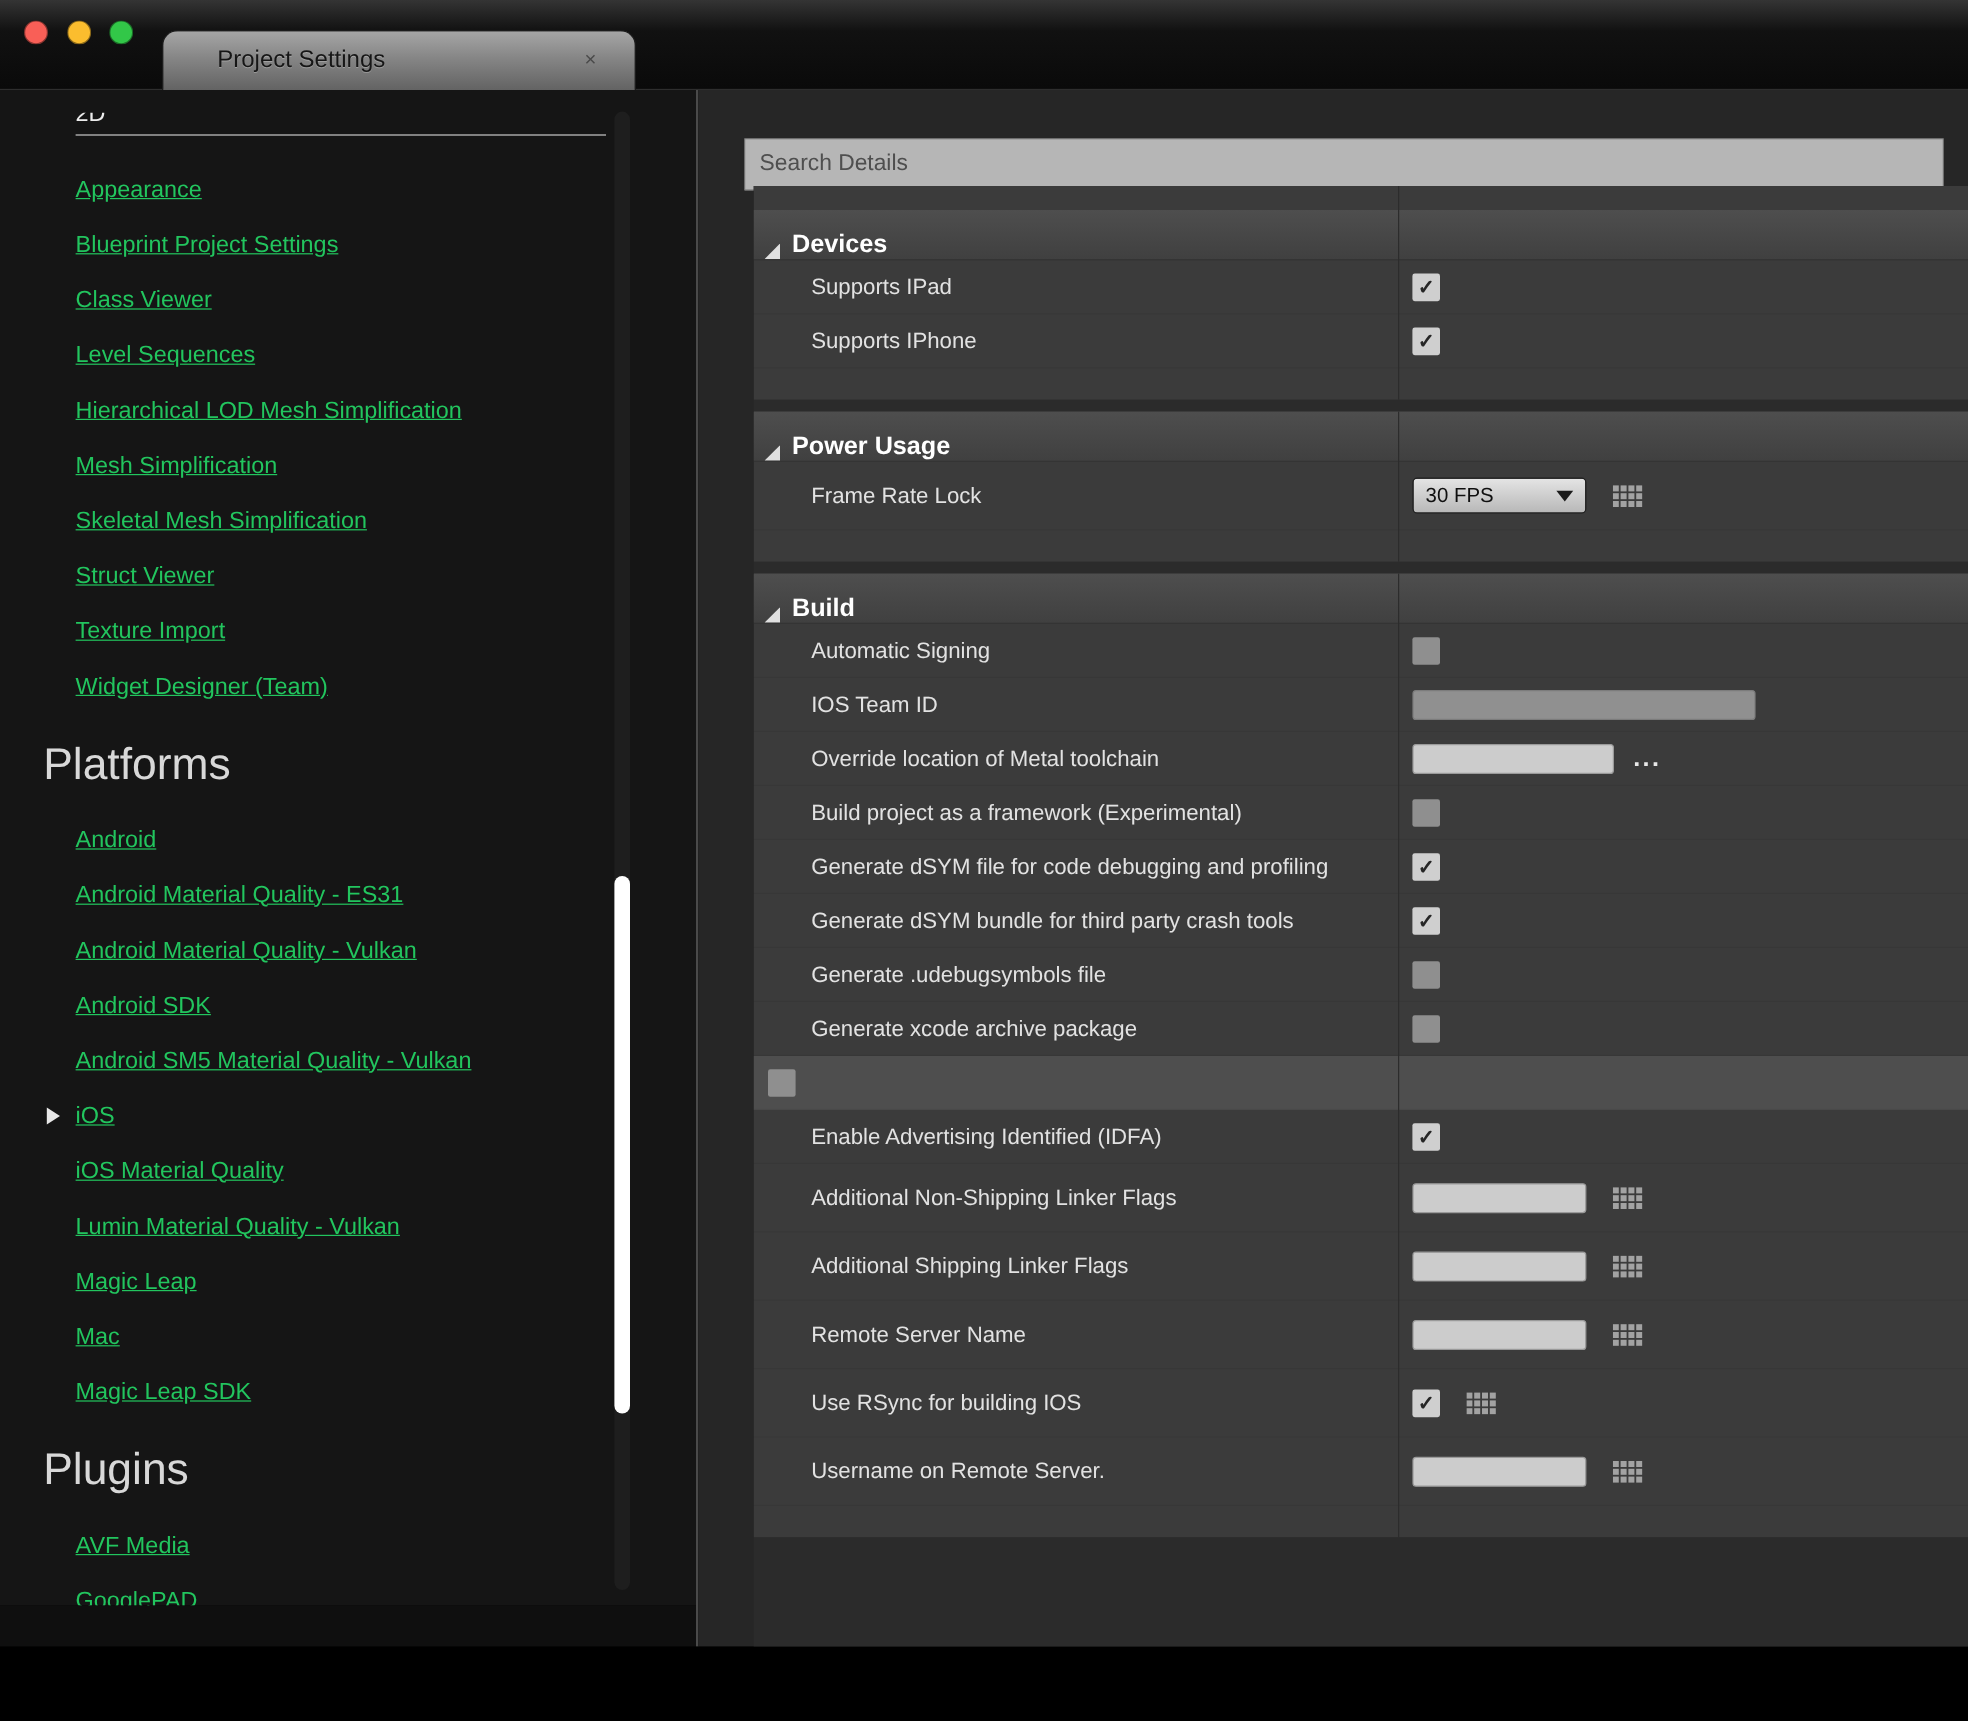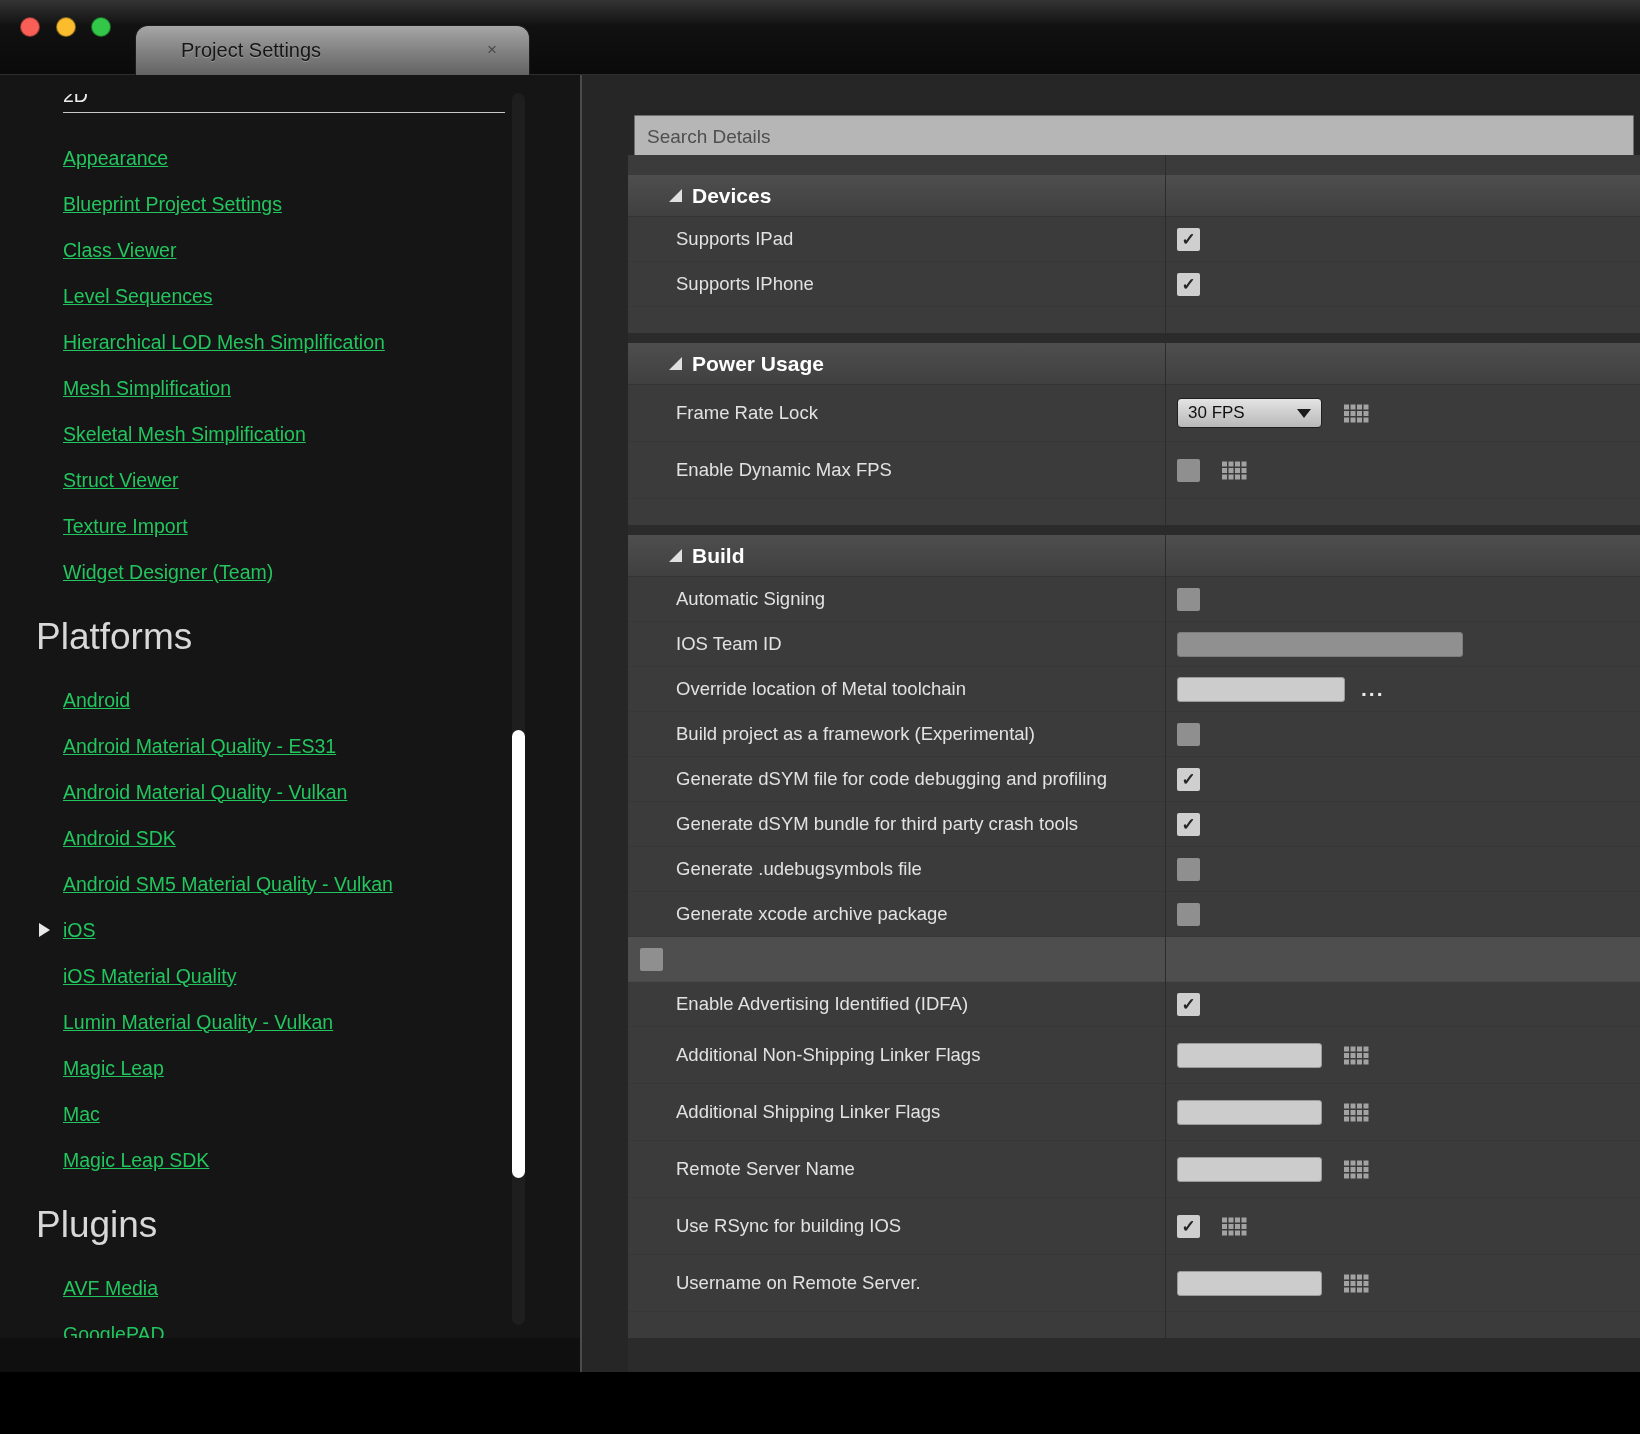--- a/index.html
+++ b/index.html
@@ -45,33 +45,33 @@
   .side-heading { margin-top:10px; height:64px; display:flex; align-items:center;
                   font-size:37px; color:#d8d8d8; }
 
   .sb-track { position:absolute; left:512px; top:18px; width:13px; height:1232px;
               background:#1e1e1e; border-radius:7px; }
   .sb-thumb { position:absolute; left:512px; top:655px; width:13px; height:448px;
               background:#fff; border-radius:7px; }
 
   
   .main { position:absolute; left:582px; top:75px; width:1058px; height:1297px; background:#262626; }
-  .search { position:absolute; left:52px; top:40px; width:1000px; height:44px;
+  .search { position:absolute; left:38px; top:40px; width:1000px; height:44px;
             background:#b6b6b6; border:1px solid #6e6e6e; border-radius:1px;
             font-size:19px; color:#333; padding:12px 12px; outline:none;
             font-family:"Liberation Sans", sans-serif; }
   .search::placeholder { color:#4f4f4f; opacity:1; }
 
   .details { position:absolute; left:46px; top:80px; width:1012px; height:1217px;
              background:#2b2b2b; overflow:hidden; }
   .top-strip { position:relative; height:20px; background:#3b3b3b; }
   .section { position:relative; background:#3b3b3b; padding-bottom:26px; margin-bottom:10px; }
   .vdiv { position:absolute; left:537px; top:0; bottom:0; width:1px; background:#2c2c2c; z-index:2; }
 
-  .section-header { position:relative; height:42px; display:flex; align-items:center; padding-left:41px;
+  .section-header { position:relative; height:42px; display:flex; align-items:flex-end; padding-left:9px;
                     background:linear-gradient(#4e4e4e, #404040);
                     border-bottom:1px solid #343434; }
   .section-title { font-size:21px; font-weight:bold; color:#fff; }
   .tri { width:13px; height:13px; background:#e0e0e0; margin-right:10px;
          clip-path:polygon(100% 0, 100% 100%, 0 100%); }
 
   .row { display:flex; align-items:center; height:45px; position:relative;
          border-bottom:1px solid rgba(0,0,0,.06); }
   .row.tall { height:57px; }
   .row.highlight { background:#4e4e4e; }
@@ -254,40 +254,20 @@
                   <rect x="6.5" y="6.5" width="5" height="5"></rect>
                   <rect x="13" y="6.5" width="5" height="5"></rect>
                   <rect x="19.5" y="6.5" width="5" height="5"></rect>
                   <rect x="0" y="13" width="5" height="5"></rect>
                   <rect x="6.5" y="13" width="5" height="5"></rect>
                   <rect x="13" y="13" width="5" height="5"></rect>
                   <rect x="19.5" y="13" width="5" height="5"></rect>
                 </svg>
               </div>
             </div>
-            <div class="row tall">
-              <div class="row-label">Enable Dynamic Max FPS</div>
-              <div class="row-value">
-                <div class="checkbox"></div>
-                <svg class="grid-icon" width="25" height="19" viewBox="0 0 25 18" fill="#a2a2a2">
-                  <rect x="0" y="0" width="5" height="5"></rect>
-                  <rect x="6.5" y="0" width="5" height="5"></rect>
-                  <rect x="13" y="0" width="5" height="5"></rect>
-                  <rect x="19.5" y="0" width="5" height="5"></rect>
-                  <rect x="0" y="6.5" width="5" height="5"></rect>
-                  <rect x="6.5" y="6.5" width="5" height="5"></rect>
-                  <rect x="13" y="6.5" width="5" height="5"></rect>
-                  <rect x="19.5" y="6.5" width="5" height="5"></rect>
-                  <rect x="0" y="13" width="5" height="5"></rect>
-                  <rect x="6.5" y="13" width="5" height="5"></rect>
-                  <rect x="13" y="13" width="5" height="5"></rect>
-                  <rect x="19.5" y="13" width="5" height="5"></rect>
-                </svg>
-              </div>
-            </div>
           </div>
           <div class="section">
             <div class="vdiv"></div>
             <div class="section-header">
               <span class="tri"></span>
               <span class="section-title">Build</span>
             </div>
             <div class="row">
               <div class="row-label">Automatic Signing</div>
               <div class="row-value">

